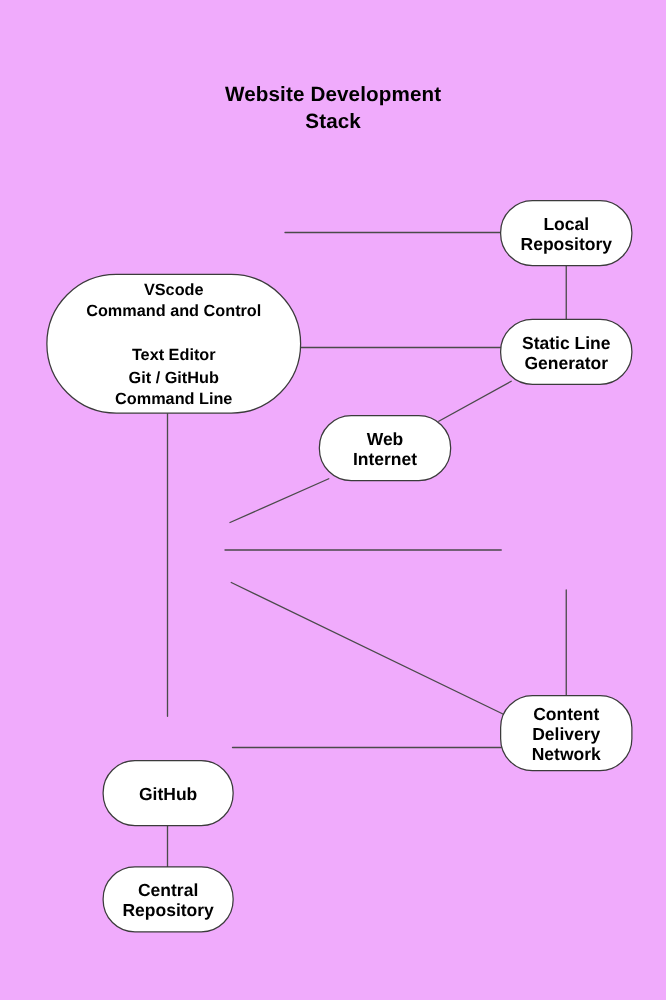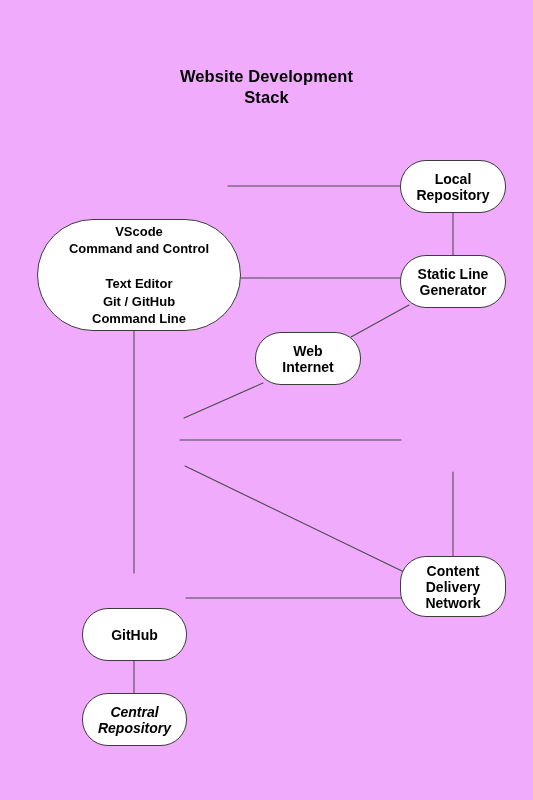--- a/index.html
+++ b/index.html
@@ -127,16 +127,16 @@
 Internet</div>
 
 
 
   <div class="node" style="left:82px; top:572px; width:105px; height:53px;margin-top:36px;">GitHub</div>
 
   <div class="node" style="left:400px; top:556px; width:106px; height:61px;">Content
 Delivery
 Network</div>
 
-  <div class="node" style="left:82px; top:693px; width:105px; height:53px;font-style:italic;">Central
+  <div class="node" style="left:82px; top:693px; width:105px; height:53px;">Central
 Repository</div>
 
 </div>
 
 </body></html>

